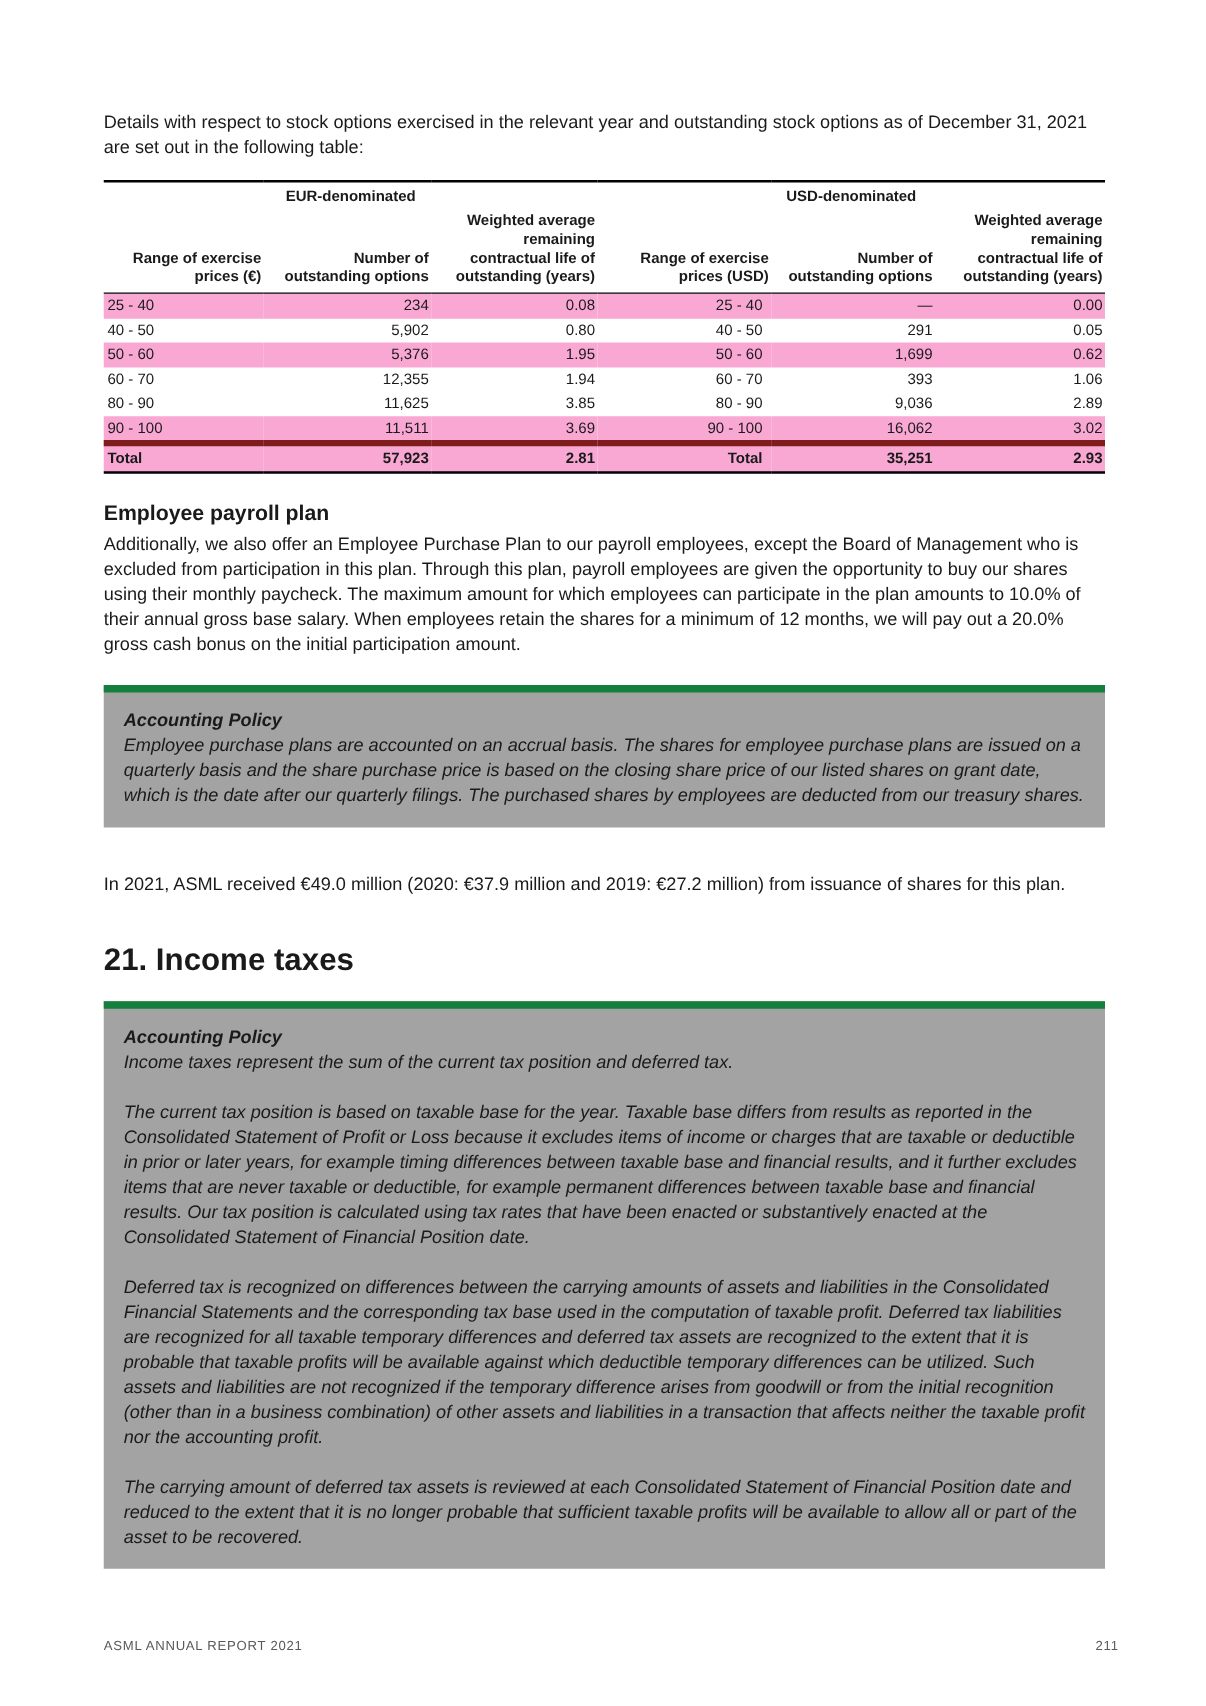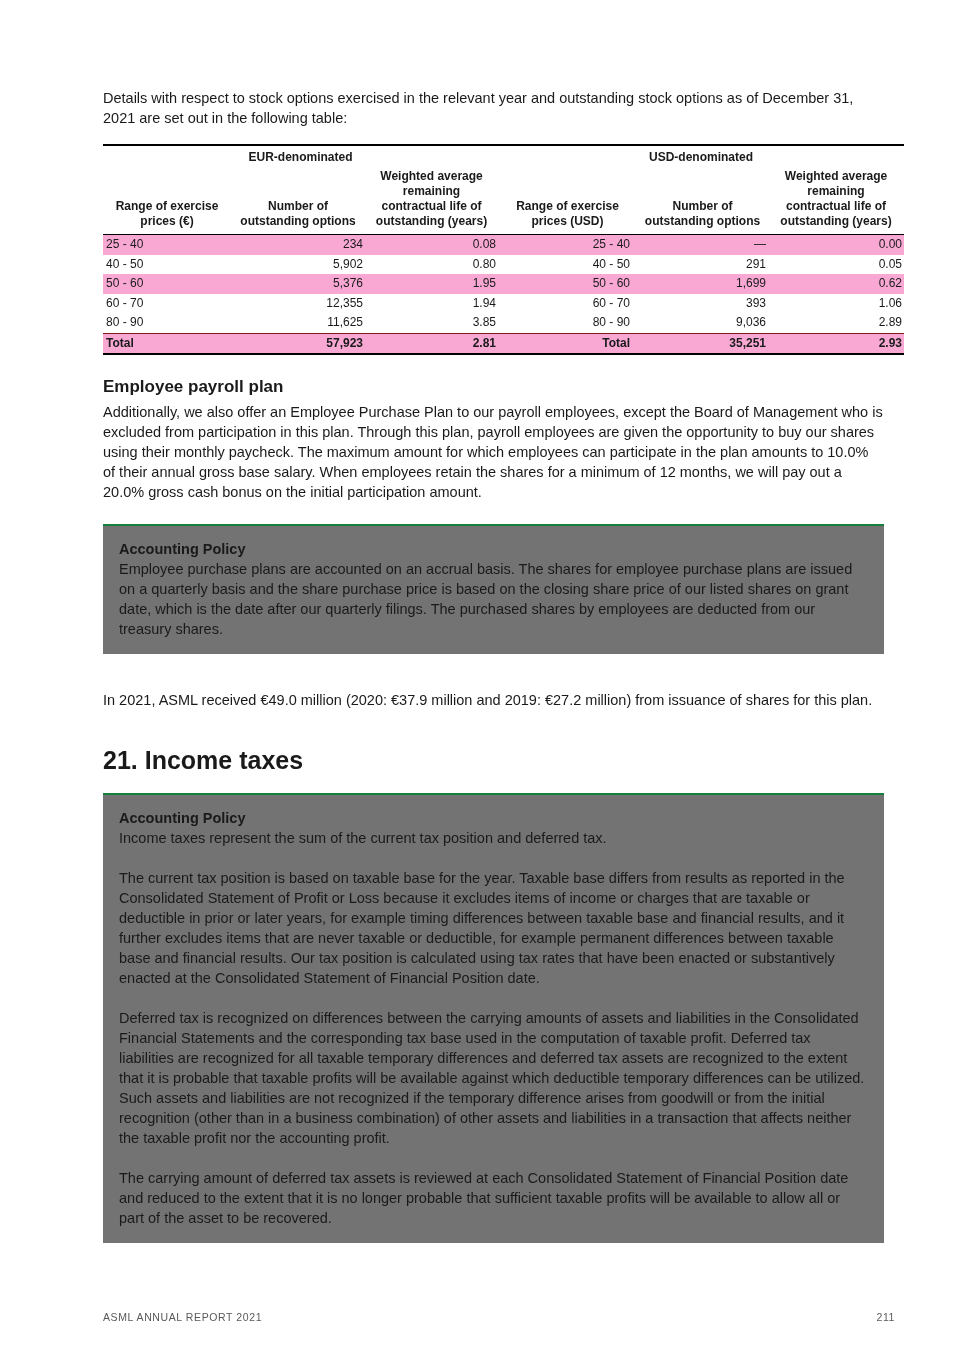--- a/index.html
+++ b/index.html
@@ -4,63 +4,65 @@
 <style>
   * { margin: 0; padding: 0; box-sizing: border-box; }
   html, body { background: #ffffff; }
   body {
     width: 965px; height: 1365px;
     font-family: "Liberation Sans", sans-serif;
     color: #1a1a1a;
     position: relative;
     overflow: hidden;
   }
-  .page { padding: 88px 81px 0 83px; position: relative; height: 100%; margin-left: 20px; }
+  .page { padding: 88px 81px 0 83px; position: relative; height: 100%; }
 
   .body-text { font-size: 14.5px; line-height: 20px; }
 
   
   table.options-table {
     width: 100%;
     border-collapse: collapse;
     table-layout: fixed;
     margin-top: 16px;
     font-size: 12px;
     border-top: 2.5px solid #000;
     border-bottom: 2.5px solid #000;
   }
   table.options-table th {
     font-weight: bold;
+    text-align: right;
     vertical-align: bottom;
     padding: 2px 2px 0 2px;
     line-height: 15px;
   }
   tr.group-row th { text-align: center; padding-top: 4px; padding-bottom: 2px; }
   tr.col-row th { border-bottom: 1px solid #000; padding-bottom: 5px; white-space: pre-line; }
   table.options-table td {
     text-align: right;
     padding: 3px 2px;
     line-height: 13.5px;
   }
   table.options-table td.c0 { text-align: left; padding-left: 3px; }
   table.options-table td.c3 { padding-right: 7px; }
   tr.shaded { background: #f9a8d4; }
   tr.total { font-weight: bold; }
-  tr.total td { border-top: 1px solid #7f1d1d; }
+  tr.total td { border-top: 5px solid #7f1d1d; }
 
   
   h2.section-heading { font-size: 17px; font-weight: bold; margin-top: 22px; margin-bottom: 5px; }
   h1.chapter-heading { font-size: 25px; font-weight: bold; margin-top: 36px; }
 
   
   .policy-box {
-    background: #737373;
-    border-top: 2px solid #15803d;
+    background: #a3a3a3;
+    border-top: 6px solid #15803d;
     padding: 13px 16px 15px 16px;
     margin-top: 22px;
+    font-style: italic;
   }
   .policy-box .policy-title { font-weight: bold; }
   .policy-box p.body-text { margin-bottom: 20px; }
   .policy-box p.body-text:last-child { margin-bottom: 0; }
   .policy-box p.policy-title { margin-bottom: 0; }
 
   .issuance-note { margin-top: 36px; }
   .income-tax-box { margin-top: 18px; }
 
   
@@ -145,20 +147,28 @@
           <td class="c5">1.06</td>
         </tr>
         <tr class="">
           <td class="c0">80 - 90</td>
           <td class="c1">11,625</td>
           <td class="c2">3.85</td>
           <td class="c3">80 - 90</td>
           <td class="c4">9,036</td>
           <td class="c5">2.89</td>
         </tr>
+        <tr class="shaded">
+          <td class="c0">90 - 100</td>
+          <td class="c1">11,511</td>
+          <td class="c2">3.69</td>
+          <td class="c3">90 - 100</td>
+          <td class="c4">16,062</td>
+          <td class="c5">3.02</td>
+        </tr>
         <tr class="shaded total">
           <td class="c0">Total</td>
           <td class="c1">57,923</td>
           <td class="c2">2.81</td>
           <td class="c3">Total</td>
           <td class="c4">35,251</td>
           <td class="c5">2.93</td>
         </tr>
       </tbody>
   </table>

